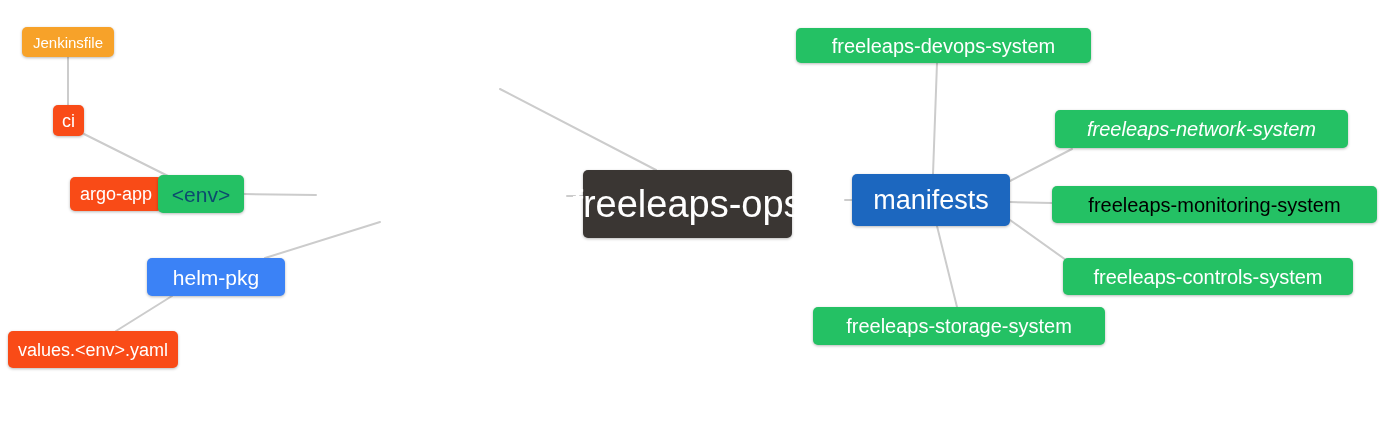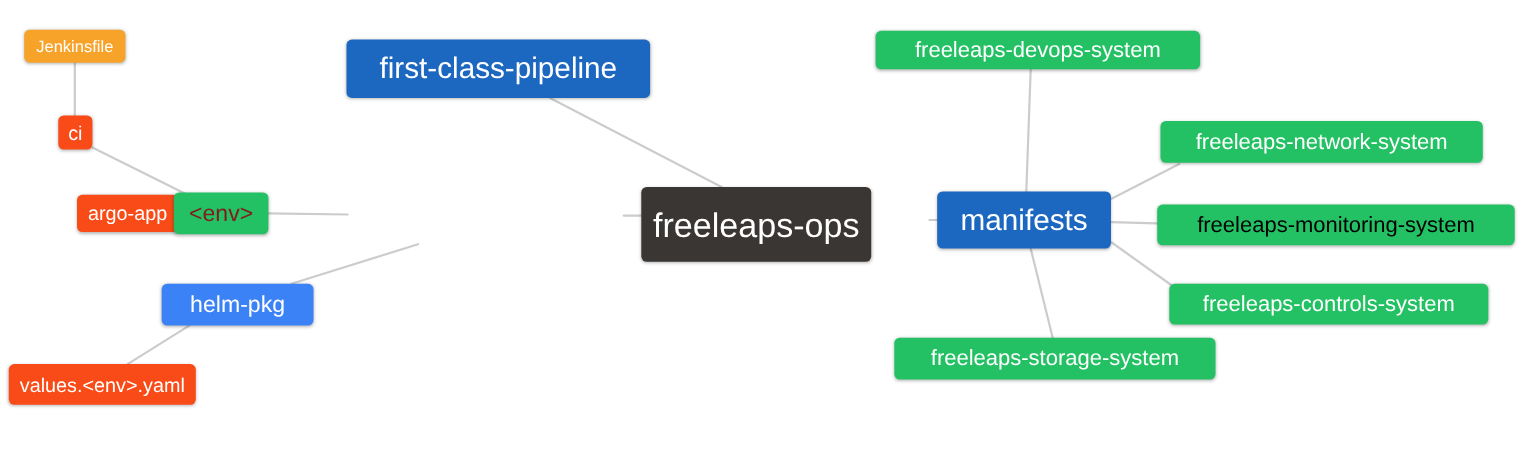--- a/index.html
+++ b/index.html
@@ -56,24 +56,23 @@
       <line x1="937" y1="63" x2="933" y2="174" stroke="#cccccc" stroke-width="2" stroke-linecap="round"></line>
       <line x1="1010" y1="181" x2="1072" y2="149" stroke="#cccccc" stroke-width="2" stroke-linecap="round"></line>
       <line x1="1010" y1="202" x2="1052" y2="203" stroke="#cccccc" stroke-width="2" stroke-linecap="round"></line>
       <line x1="1010" y1="220" x2="1066" y2="260" stroke="#cccccc" stroke-width="2" stroke-linecap="round"></line>
       <line x1="937" y1="226" x2="957" y2="307" stroke="#cccccc" stroke-width="2" stroke-linecap="round"></line>
     </svg>
 
 <div class="node" style="left: 22px; top: 27px; width: 92px; height: 30px; background: rgb(247, 162, 41); font-size: 15px; color: rgb(255, 255, 255);">Jenkinsfile</div>
     <div class="node" style="left: 53px; top: 105px; width: 31px; height: 31px; background: rgb(249, 75, 23); font-size: 18px; color: rgb(255, 255, 255);">ci</div>
     <div class="node" style="left: 30px; top: 177px; width: 92px; height: 34px; background: rgb(249, 75, 23); font-size: 18px; color: rgb(255, 255, 255); margin-left: 40px;">argo-app</div>
-    <div class="node" style="left: 158px; top: 175px; width: 86px; height: 38px; background: rgb(36, 193, 100); font-size: 21px; color: #7f1d1d;">&lt;env&gt;</div>
+    <div class="node" style="left: 158px; top: 175px; width: 86px; height: 38px; background: rgb(36, 193, 100); font-size: 21px; color: #0c4a6e;">&lt;env&gt;</div>
     <div class="node" style="left: 147px; top: 258px; width: 138px; height: 38px; background: #3b82f6; font-size: 21px; color: rgb(255, 255, 255);">helm-pkg</div>
     <div class="node" style="left: 8px; top: 331px; width: 170px; height: 37px; background: rgb(249, 75, 23); font-size: 18px; color: rgb(255, 255, 255);">values.&lt;env&gt;.yaml</div>
-    <div class="node" style="left: 315px; top: 36px; width: 276px; height: 53px; background: rgb(28, 103, 191); font-size: 27px; color: rgb(255, 255, 255);">first-class-pipeline</div>
-    <div class="node" style="left: 583px; top: 170px; width: 209px; height: 68px; background: rgb(58, 54, 51); font-size: 31px; color: rgb(255, 255, 255);">freeleaps-ops</div>
+    <div class="node" style="left: 583px; top: 170px; width: 209px; height: 68px; background: rgb(58, 54, 51); font-size: 38px; color: rgb(255, 255, 255);">freeleaps-ops</div>
     <div class="node" style="left: 852px; top: 174px; width: 158px; height: 52px; background: rgb(28, 103, 191); font-size: 27px; color: rgb(255, 255, 255);">manifests</div>
     <div class="node" style="left: 796px; top: 28px; width: 295px; height: 35px; background: rgb(36, 193, 100); font-size: 20px; color: rgb(255, 255, 255);">freeleaps-devops-system</div>
-    <div class="node" style="left: 1055px; top: 110px; width: 293px; height: 38px; background: rgb(36, 193, 100); font-size: 20px; color: rgb(255, 255, 255);">freeleaps-network-system</div>
+    <div class="node" style="left: 1055px; top: 110px; width: 293px; height: 38px; background: rgb(36, 193, 100); font-size: 20px; color: rgb(255, 255, 255); font-style: italic;">freeleaps-network-system</div>
     <div class="node" style="left: 1052px; top: 186px; width: 325px; height: 37px; background: rgb(36, 193, 100); font-size: 20px; color: #000000;">freeleaps-monitoring-system</div>
     <div class="node" style="left: 1063px; top: 258px; width: 290px; height: 37px; background: rgb(36, 193, 100); font-size: 20px; color: rgb(255, 255, 255);">freeleaps-controls-system</div>
     <div class="node" style="left: 813px; top: 307px; width: 292px; height: 38px; background: rgb(36, 193, 100); font-size: 20px; color: rgb(255, 255, 255);">freeleaps-storage-system</div>
   </div>
 
 </body></html>

